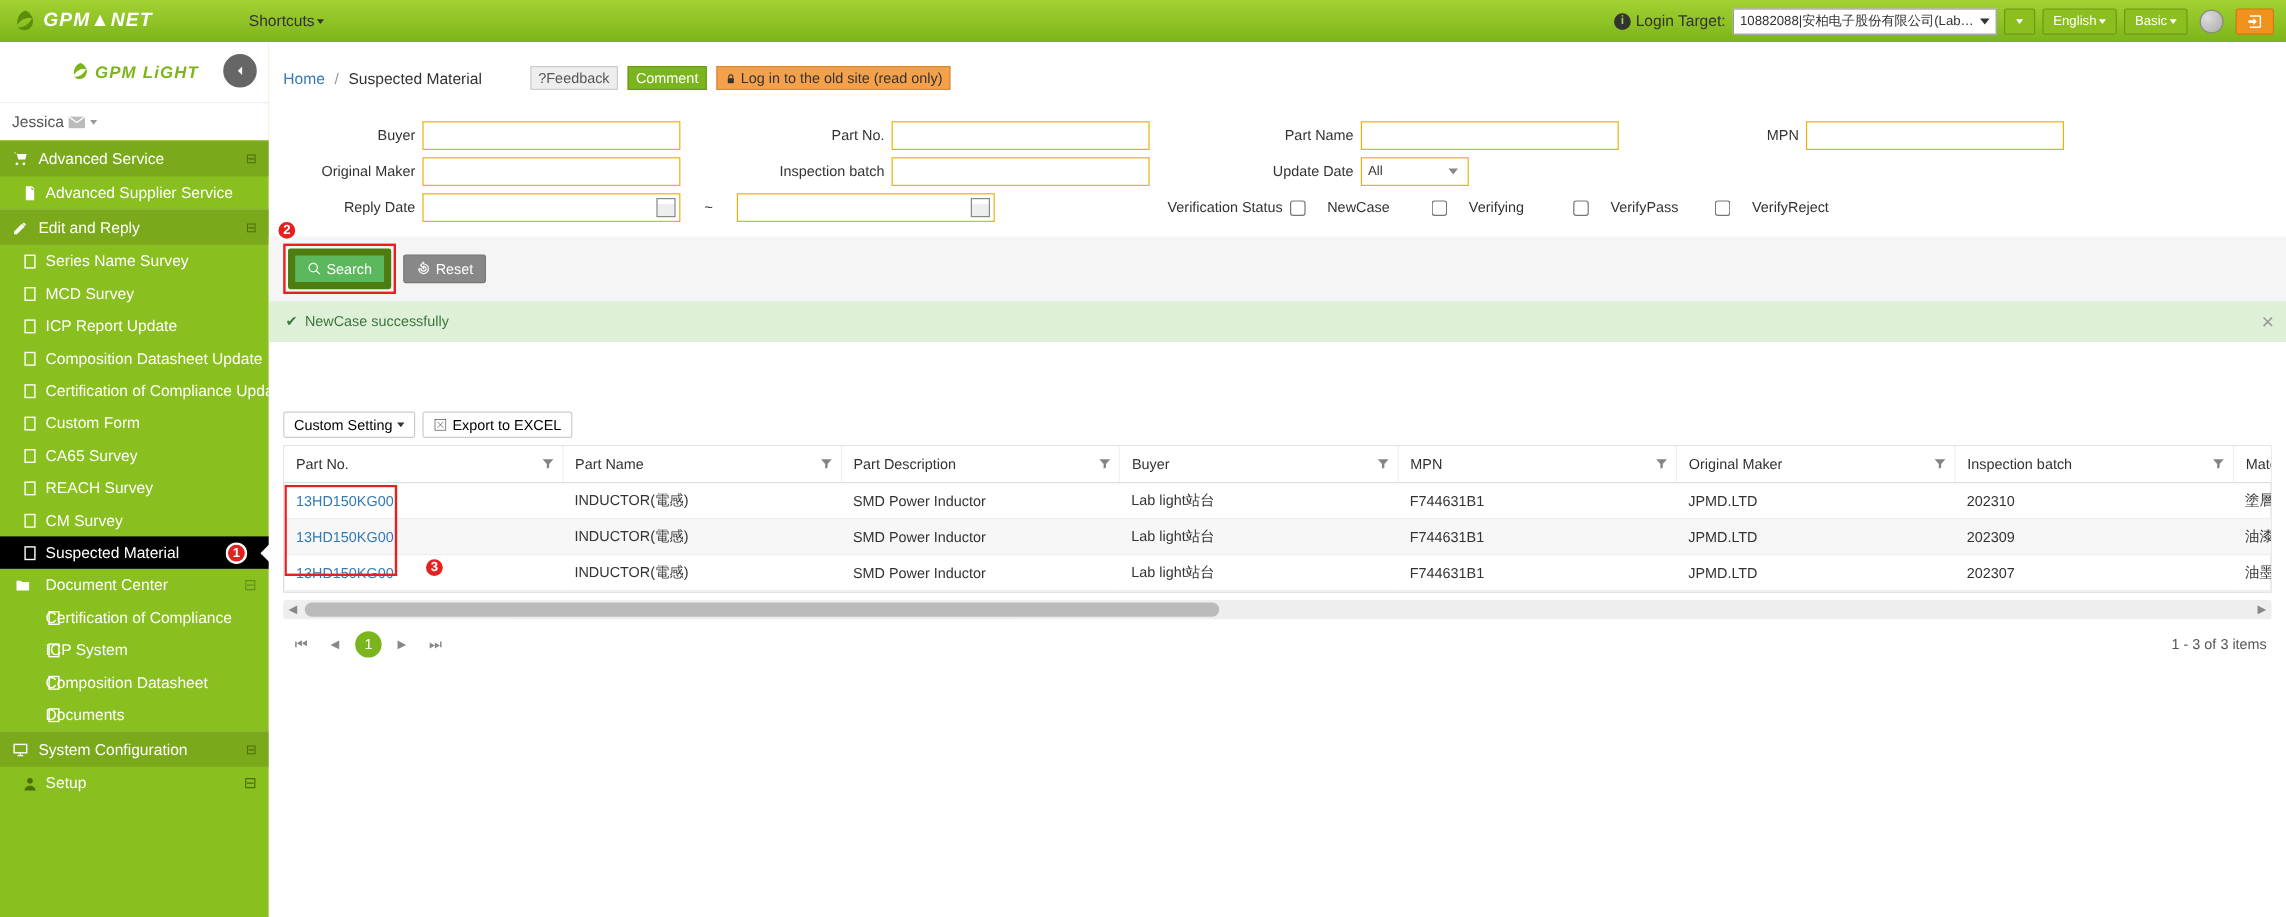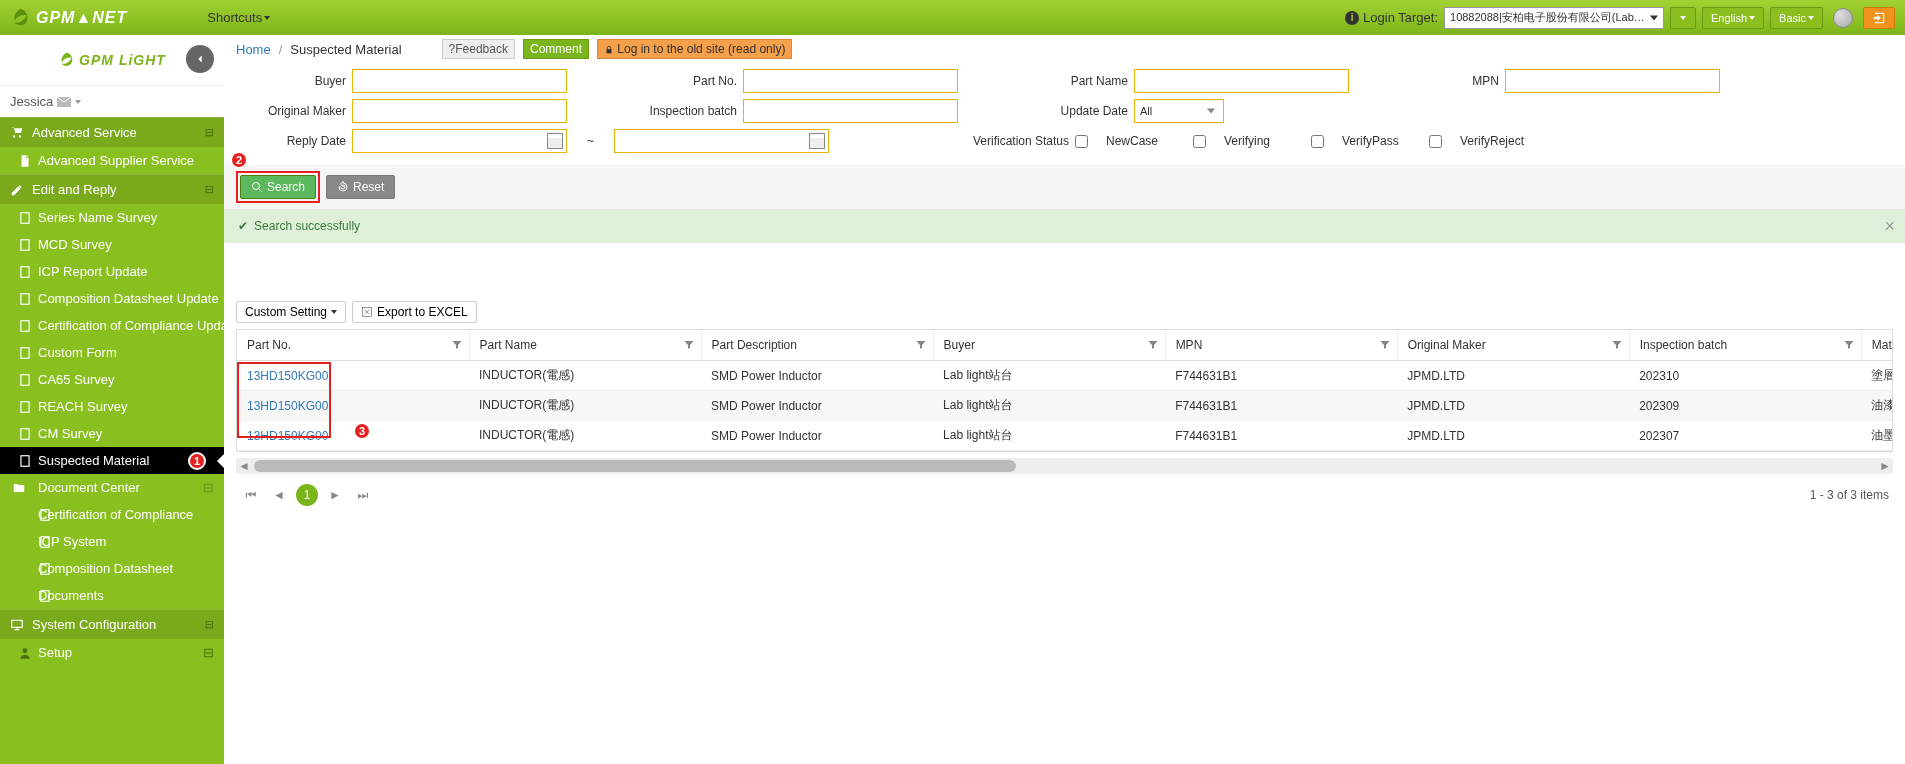--- a/index.html
+++ b/index.html
@@ -41,42 +41,42 @@
 .menu-item .doc-icon, .menu-header .h-icon { width:14px; height:14px; position:absolute; left:18px; }
 .menu-header .h-icon { left:10px; position:static;}
 .menu-item.folder .doc-icon{ left:28px;}
 .menu-item.sub .doc-icon{ left:38px;}
 
 
 .marker { width:18px; height:18px; border-radius:50%; background:#e62020; border:2px solid #fff; color:#fff; font-size:11px; font-weight:bold; display:flex; align-items:center; justify-content:center; position:absolute; z-index:50;}
 
 
 .main { flex: 1; background: #fff; padding: 0; position:relative; min-width:0;}
-.breadcrumb-row { display: flex; align-items: center; padding: 4px 12px; gap: 8px; font-size: 13px;}
+.breadcrumb-row { display: flex; align-items: center; padding: 20px 12px; gap: 8px; font-size: 13px;}
 .breadcrumb-row .crumb { color: #337ab7; cursor:pointer;}
 .breadcrumb-row .sep { color: #999; }
 .bc-btn { padding: 2px 6px; font-size: 12px; border:1px solid #ccc; cursor:pointer;}
 .bc-btn.feedback { background:#eee; color:#555;}
 .bc-btn.comment { background:#7ab51d; color:#fff; border-color:#6d9a15;}
 .bc-btn.oldsite { background:#f5a04a; color:#333; border-color:#d8873a;}
 .search-form { padding: 6px 12px; }
 .form-row { display:flex; gap: 20px; align-items:center; margin-bottom:6px;}
 .form-group { display:flex; align-items:center; gap:6px; }
 .form-group label { width: 110px; text-align:right; font-size:12px; color:#333;}
 .form-group input[type=text], .form-group .select-box { width: 215px; height: 24px; border:1px solid #eab308; padding:0 5px; font-size:11px;}
 .select-box { display:flex; align-items:center; position:relative; background:#fff;}
 .select-box::after{ content:""; position:absolute; right:8px; top:50%; transform:translateY(-50%); border-left:4px solid transparent; border-right:4px solid transparent; border-top:5px solid #888;}
 .date-input { position:relative;}
 .date-input input { width: 215px !important;}
 .date-input .cal-icon { position:absolute; right:4px; top:4px; width:16px; height:16px; border:1px solid #888; background: linear-gradient(#fff 30%, #eee 30%);}
 .checks { display:flex; gap:8px; align-items:center; font-size:12px;}
 .checks label { display:flex; align-items:center; gap:18px;}
 
 .action-bar { background:#f5f5f5; padding:6px 12px; display:flex; gap:6px; position:relative; align-items:center;}
-.btn-search { background:#5cb85c; color:#fff; border:1px solid #4d7c0f; padding:4px 10px; font-size:12px; border-radius:2px; display:flex; align-items:center; gap:4px; cursor:pointer;}
+.btn-search { background:#5cb85c; color:#fff; border:6px solid #4d7c0f; padding:4px 10px; font-size:12px; border-radius:2px; display:flex; align-items:center; gap:4px; cursor:pointer;}
 .btn-reset { background:#888; color:#fff; border:1px solid #777; padding:4px 10px; font-size:12px; border-radius:2px; display:flex; align-items:center; gap:4px; cursor:pointer;}
 .search-outline { border:2px solid #e62020; padding:2px; display:inline-flex;}
 
 .success-bar { background:#dff0d8; color:#3c763d; padding:10px 14px; font-size:12px; display:flex; align-items:center; position:relative;}
 .success-bar .close { position:absolute; right:10px; color:#999; font-size:18px; cursor:pointer;}
 .success-bar .check { margin-right:6px;}
 
 .table-toolbar { padding:10px 12px 6px; display:flex; gap:6px;}
 .tbl-btn { background:#fff; border:1px solid #ccc; padding:3px 8px; font-size:12px; border-radius:2px; display:flex; align-items:center; gap:4px; cursor:pointer;margin-top:48px;}
 
@@ -400,21 +400,21 @@
       <button class="btn-reset">
         <svg width="12" height="12" viewBox="0 0 24 24">
             <path fill="none" stroke="#fff" stroke-width="2" d="M4 12a8 8 0 108-8V1L7 6l5 5V8a4 4 0 11-4 4H4z"></path>
           </svg>
         <span>Reset</span>
       </button>
     </div>
 
     <div class="success-bar">
       <span class="check">✔</span>
-      <span>Search successfully</span>
+      <span>NewCase successfully</span>
       <span class="close">×</span>
     </div>
 
     <div class="table-toolbar">
       <button class="tbl-btn">
           <span>Custom Setting</span>
           <span class="caret-down" style="border-top-color:#333"></span>
         </button>
       <button class="tbl-btn">
         <svg width="12" height="12" viewBox="0 0 24 24">

